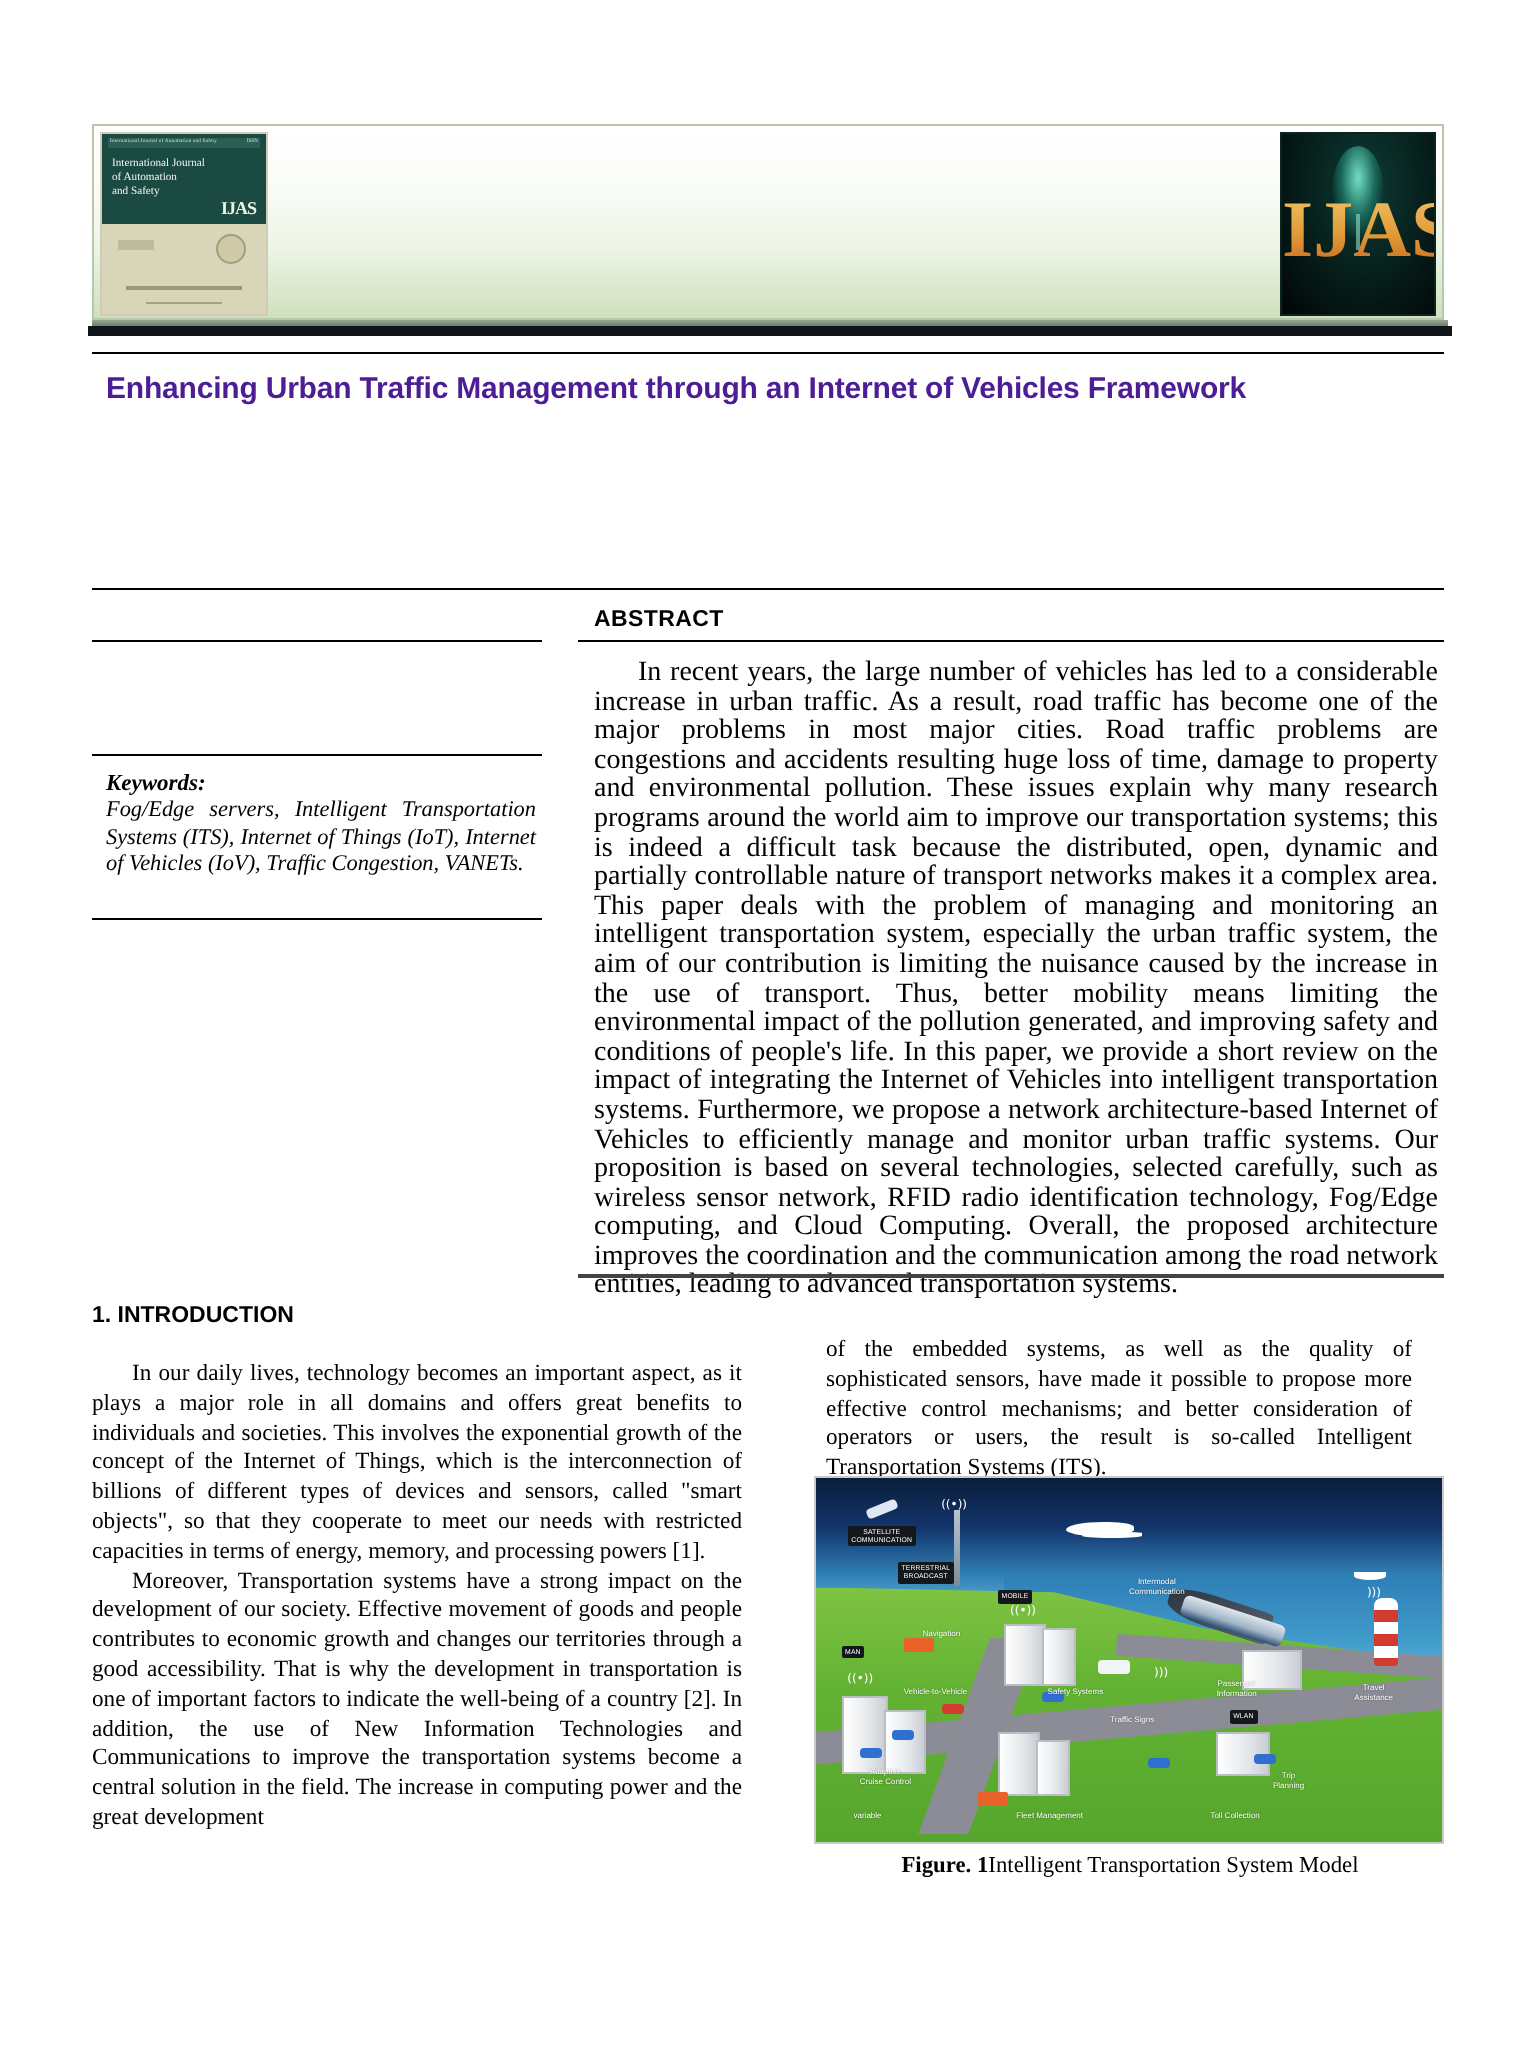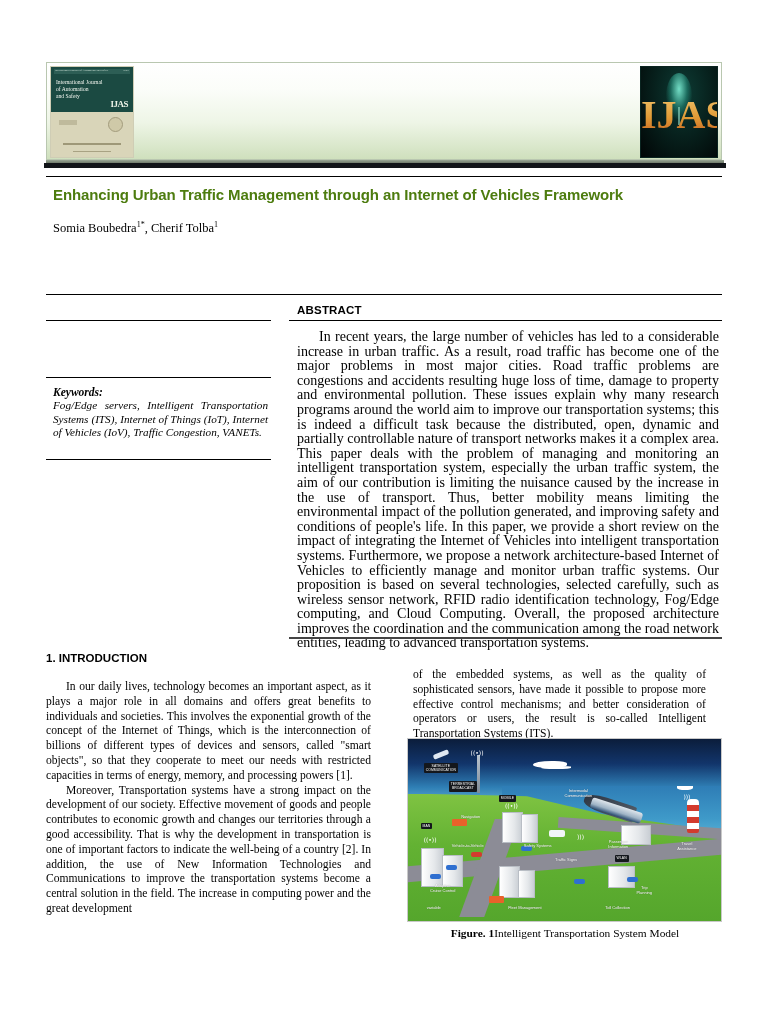--- a/index.html
+++ b/index.html
@@ -222,21 +222,21 @@
   .paper-title {
     position: absolute;
     left: 53px;
     top: 185px;
     width: 660px;
     font-family: "Liberation Sans", sans-serif;
     font-size: 15px;
     font-weight: bold;
     line-height: 20px;
     letter-spacing: -0.1px;
-    color: #4d7c0f;
+    color: #4c1d95;
   }
   .authors {
     position: absolute;
     left: 53px;
     top: 217px;
     width: 660px;
     font-size: 12.5px;
     line-height: 16px;
   }
   .authors sup { font-size: 8px; vertical-align: super; }
@@ -592,23 +592,20 @@
     </div>
 
   </div>
   <div class="banner-shadow"></div>
   <div class="banner-blackbar"></div>
 
   <div class="rule-top"></div>
 
   <div class="paper-title">Enhancing Urban Traffic Management through an Internet of Vehicles Framework</div>
 
-  <div class="authors">
-    <span>Somia Boubedra</span><sup>1*</sup><span>, Cherif Tolba</span><sup>1</sup>
-  </div>
 
 
 
   <div class="rule-afterhead"></div>
 
   <div class="abs-label">ABSTRACT</div>
   <div class="rule-abs-left"></div>
   <div class="rule-abs-right"></div>
 
   <div class="rule-kw-top"></div>

